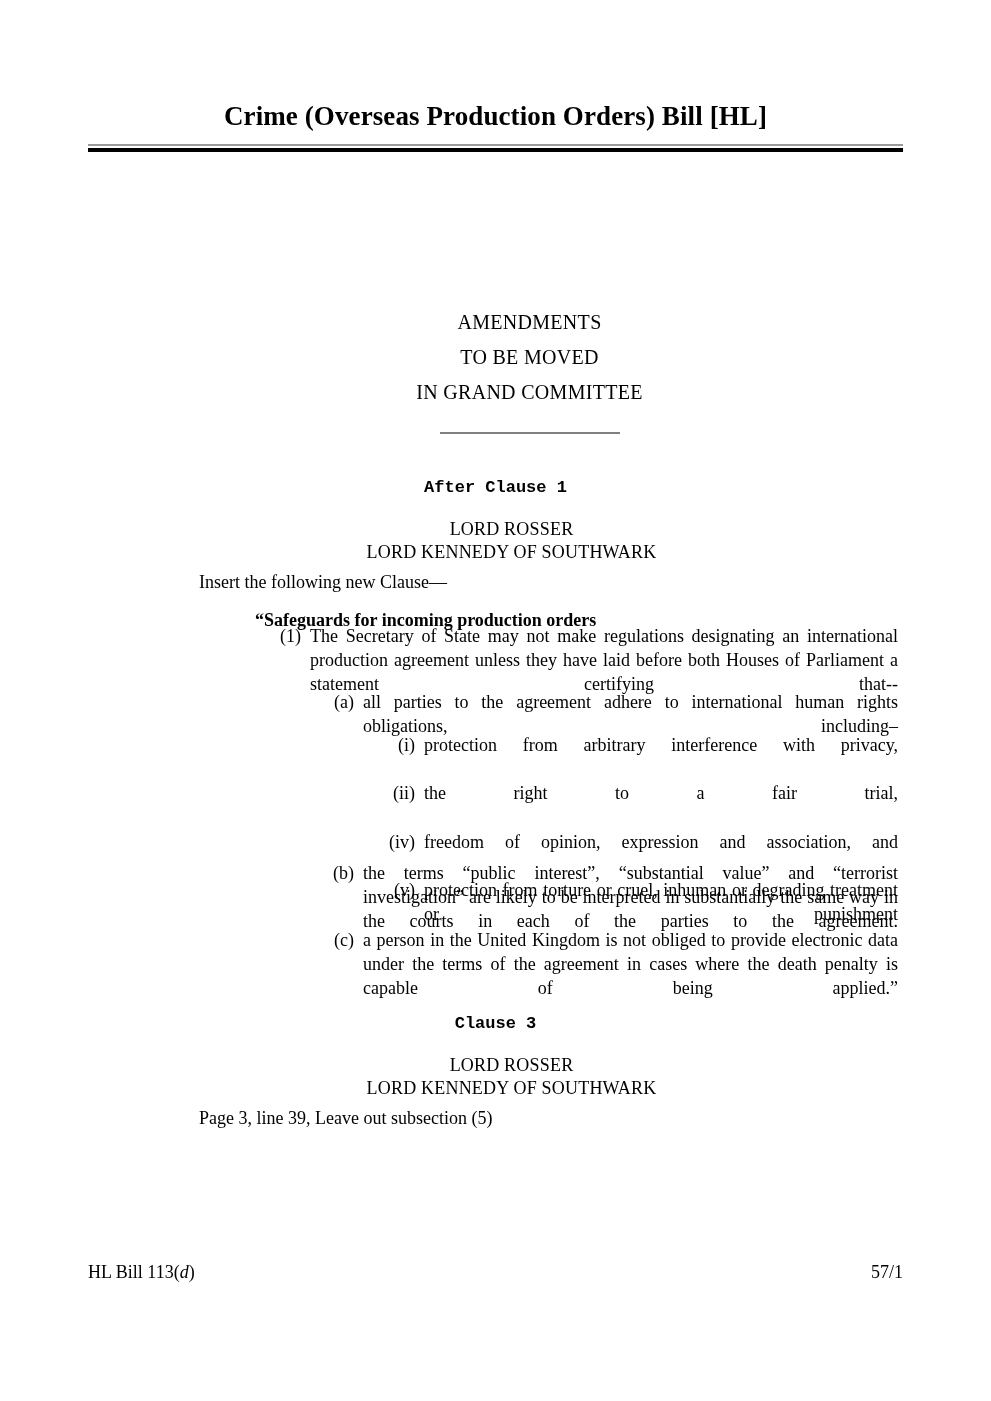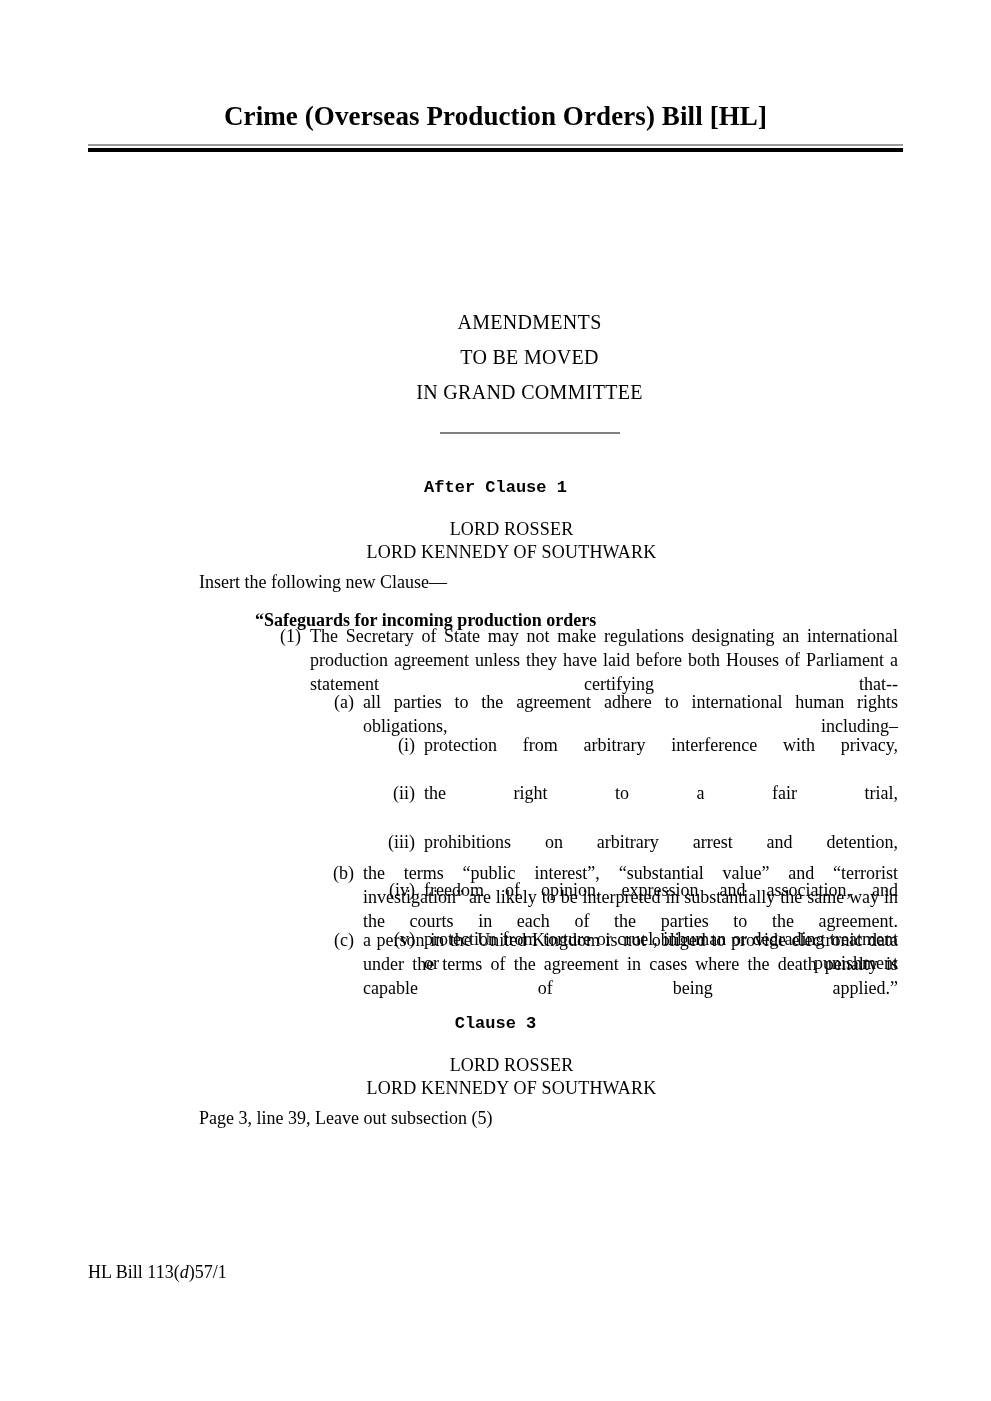--- a/index.html
+++ b/index.html
@@ -160,20 +160,21 @@
   .lvl3 .marker { width: 45px; }
 
   
   .footer {
     position: absolute;
     left: 88px;
     top: 1262px;
     width: 815px;
     font-size: 18px;
     display: flex;
+    justify-content: space-between;
     align-items: baseline;
   }
   .footer .ital { font-style: italic; }
 </style>
 </head>
 <body>
 
 <div class="page">
 
   <div class="title-block">
@@ -220,24 +221,20 @@
   <div class="list-block lvl3" style="top:733px;">
     <div class="li">
       <div class="marker">(i)</div>
       <div class="content">protection from arbitrary interference with privacy,</div>
     </div>
     <div class="li">
       <div class="marker">(ii)</div>
       <div class="content">the right to a fair trial,</div>
     </div>
     <div class="li">
-      <div class="marker">(iii)</div>
-      <div class="content">prohibitions on arbitrary arrest and detention,</div>
-    </div>
-    <div class="li">
       <div class="marker">(iv)</div>
       <div class="content">freedom of opinion, expression and association, and</div>
     </div>
     <div class="li">
       <div class="marker">(v)</div>
       <div class="content">protection from torture or cruel, inhuman or degrading treatment or punishment</div>
     </div>
   </div>
 
   <div class="list-block lvl2" style="top:861px;">

